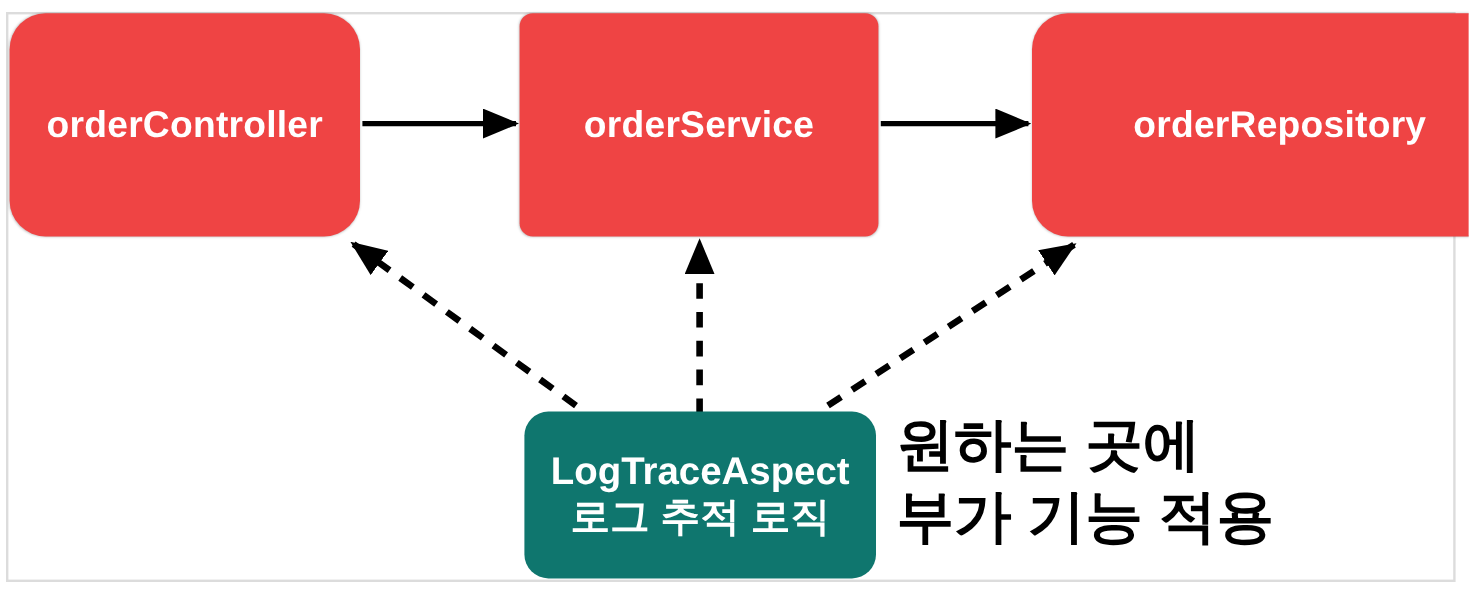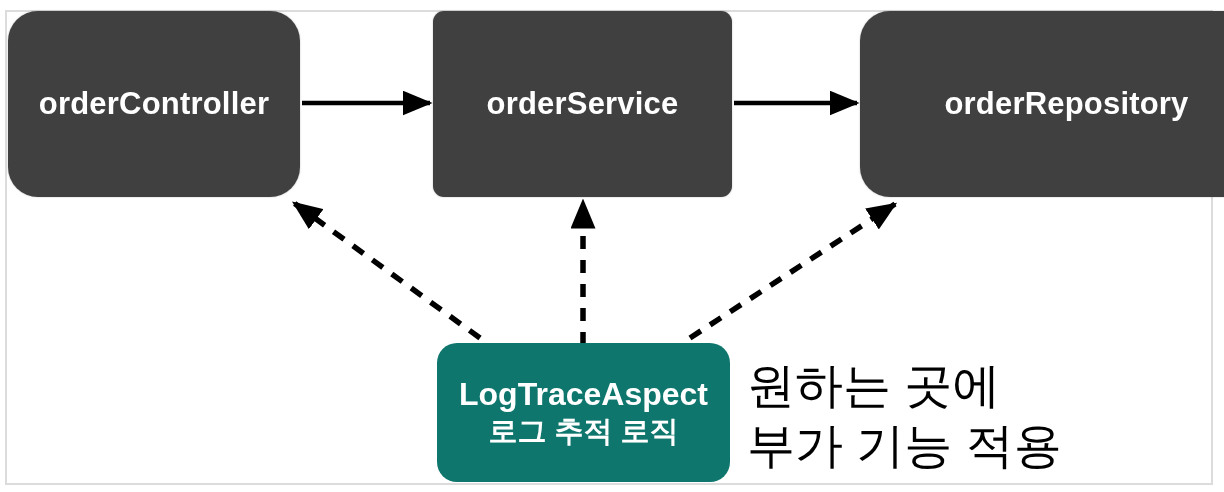--- a/index.html
+++ b/index.html
@@ -22,21 +22,21 @@
     width: 1204px;
     height: 471px;
     border: 2px solid #dcdcdc;
     background: transparent;
     pointer-events: none;
   }
   .bean {
     position: absolute;
     top: 11px;
     height: 186px;
-    background: #404040;
+    background: #ef4444;
     border-radius: 30px;
     color: #ffffff;
     font-weight: bold;
     font-size: 31px;
     display: flex;
     align-items: center;
     justify-content: center;
     box-shadow: 0 0 2px rgba(0,0,0,0.25);
     letter-spacing: 0.2px;
   }
@@ -78,34 +78,33 @@
     align-items: center;
     justify-content: center;
     gap: 3px;
   }
   .aspect-title {
     font-size: 32px;
     font-weight: bold;
     line-height: 1.1;
   }
   .aspect-subtitle {
-    font-size: 29px;
+    font-size: 33px;
     font-weight: 600;
     line-height: 1.1;
   }
   .annotation {
     position: absolute;
     left: 747px;
     top: 342px;
     color: #000000;
     font-size: 48px;
-    font-weight: 400;
+    font-weight: 700;
     line-height: 60px;
     white-space: nowrap;
-    margin-top: 14px;
   }
 </style>
 </head>
 <body>
 
 <div class="canvas">
 
   <div class="frame"></div>
 
   <div class="bean bean-controller">orderController</div>

